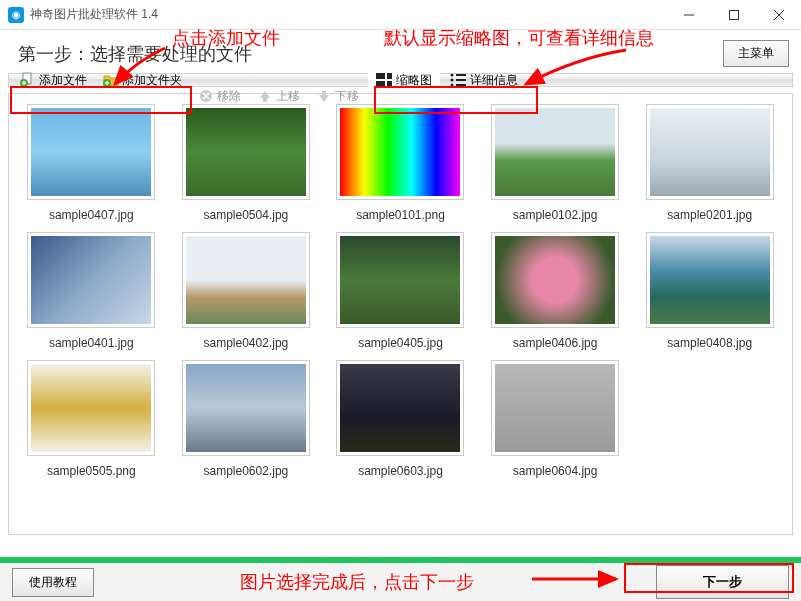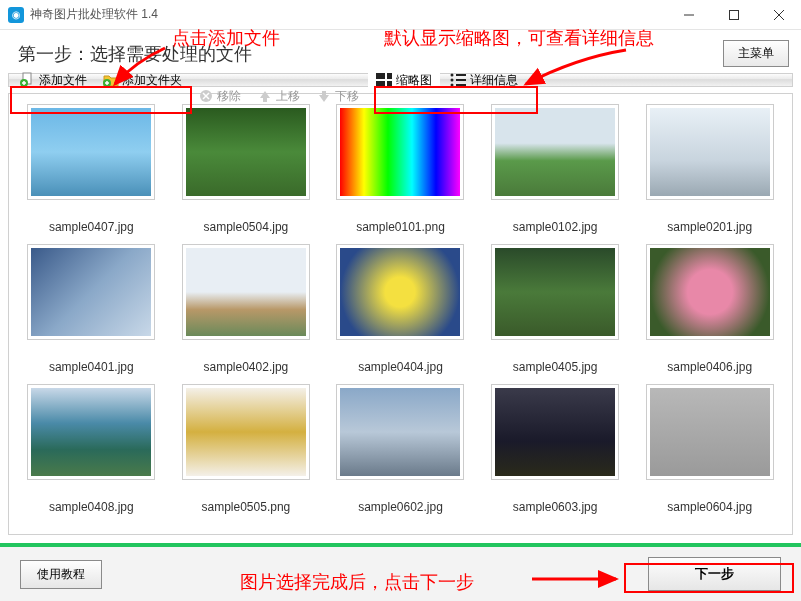--- a/index.html
+++ b/index.html
@@ -27,27 +27,27 @@
   .view-btn { display: flex; align-items: center; gap: 4px; padding: 3px 8px; cursor: pointer; }
   .view-btn.active { background: #fff; }
   
   
   .red-box { position: absolute; border: 2px solid #ff0000; pointer-events: none; z-index: 50; }
   .red-text { position: absolute; color: #ff0000; font-size: 18px; font-family: SimSun, serif; z-index: 51; pointer-events: none; }
   
   
   .grid-area { margin: 6px 8px 0 8px; border: 1px solid #d0d0d0; height: 442px; overflow: auto; background: #fff; padding: 10px 12px; }
   .grid { display: grid; grid-template-columns: repeat(5, 1fr); gap: 10px 14px; }
-  .thumb-cell { display: flex; flex-direction: column; align-items: center; gap: 20px; }
+  .thumb-cell { display: flex; flex-direction: column; align-items: center; gap: 8px; }
   .thumb-box { width: 128px; height: 96px; border: 1px solid #ccc; padding: 3px; background: #fff; display: flex; align-items: center; justify-content: center; }
   .thumb-img { width: 100%; height: 100%; display: block; }
   .thumb-label { font-size: 12px; color: #333; }
   
   
-  .footer { position: absolute; left: 0; right: 0; bottom: 0; height: 58px; border-top: 4px solid #22c55e; background: #f3f3f3; display: flex; align-items: center; justify-content: space-between; padding: 0 20px; }
+  .footer { position: absolute; left: 0; right: 0; bottom: 0; height: 44px; border-top: 6px solid #22c55e; background: #f3f3f3; display: flex; align-items: center; justify-content: space-between; padding: 0 12px; }
   .tutorial-btn { padding: 5px 16px; border: 1px solid #8a8a8a; background: linear-gradient(#fefefe,#e6e6e6); cursor: pointer; font-size: 12px; }
   .next-btn { padding: 7px 46px; border: 1px solid #8a8a8a; background: linear-gradient(#fefefe,#e6e6e6); cursor: pointer; font-size: 13px; font-weight: bold; }
   
   
   .arrow { position: absolute; z-index: 51; pointer-events: none; }
 </style>
 </head>
 <body>
 
 <div class="titlebar">
@@ -196,26 +196,20 @@
         <div class="thumb-label">sample0401.jpg</div>
       </div>
       <div class="thumb-cell">
         <div class="thumb-box">
           <div class="thumb-img" style="background: linear-gradient(rgb(232, 238, 244) 0%, rgb(232, 238, 244) 50%, rgb(184, 152, 104) 70%, rgb(106, 138, 90) 100%);"></div>
         </div>
         <div class="thumb-label">sample0402.jpg</div>
       </div>
       <div class="thumb-cell">
         <div class="thumb-box">
-          <div class="thumb-img" style="background: radial-gradient(circle, rgb(244, 224, 64) 20%, rgb(42, 74, 138) 80%);"></div>
-        </div>
-        <div class="thumb-label">sample0404.jpg</div>
-      </div>
-      <div class="thumb-cell">
-        <div class="thumb-box">
           <div class="thumb-img" style="background: linear-gradient(rgb(42, 74, 42) 0%, rgb(74, 122, 58) 50%, rgb(58, 90, 42) 100%);"></div>
         </div>
         <div class="thumb-label">sample0405.jpg</div>
       </div>
       <div class="thumb-cell">
         <div class="thumb-box">
           <div class="thumb-img" style="background: radial-gradient(circle, rgb(232, 136, 168) 30%, rgb(58, 90, 42) 80%);"></div>
         </div>
         <div class="thumb-label">sample0406.jpg</div>
       </div>

